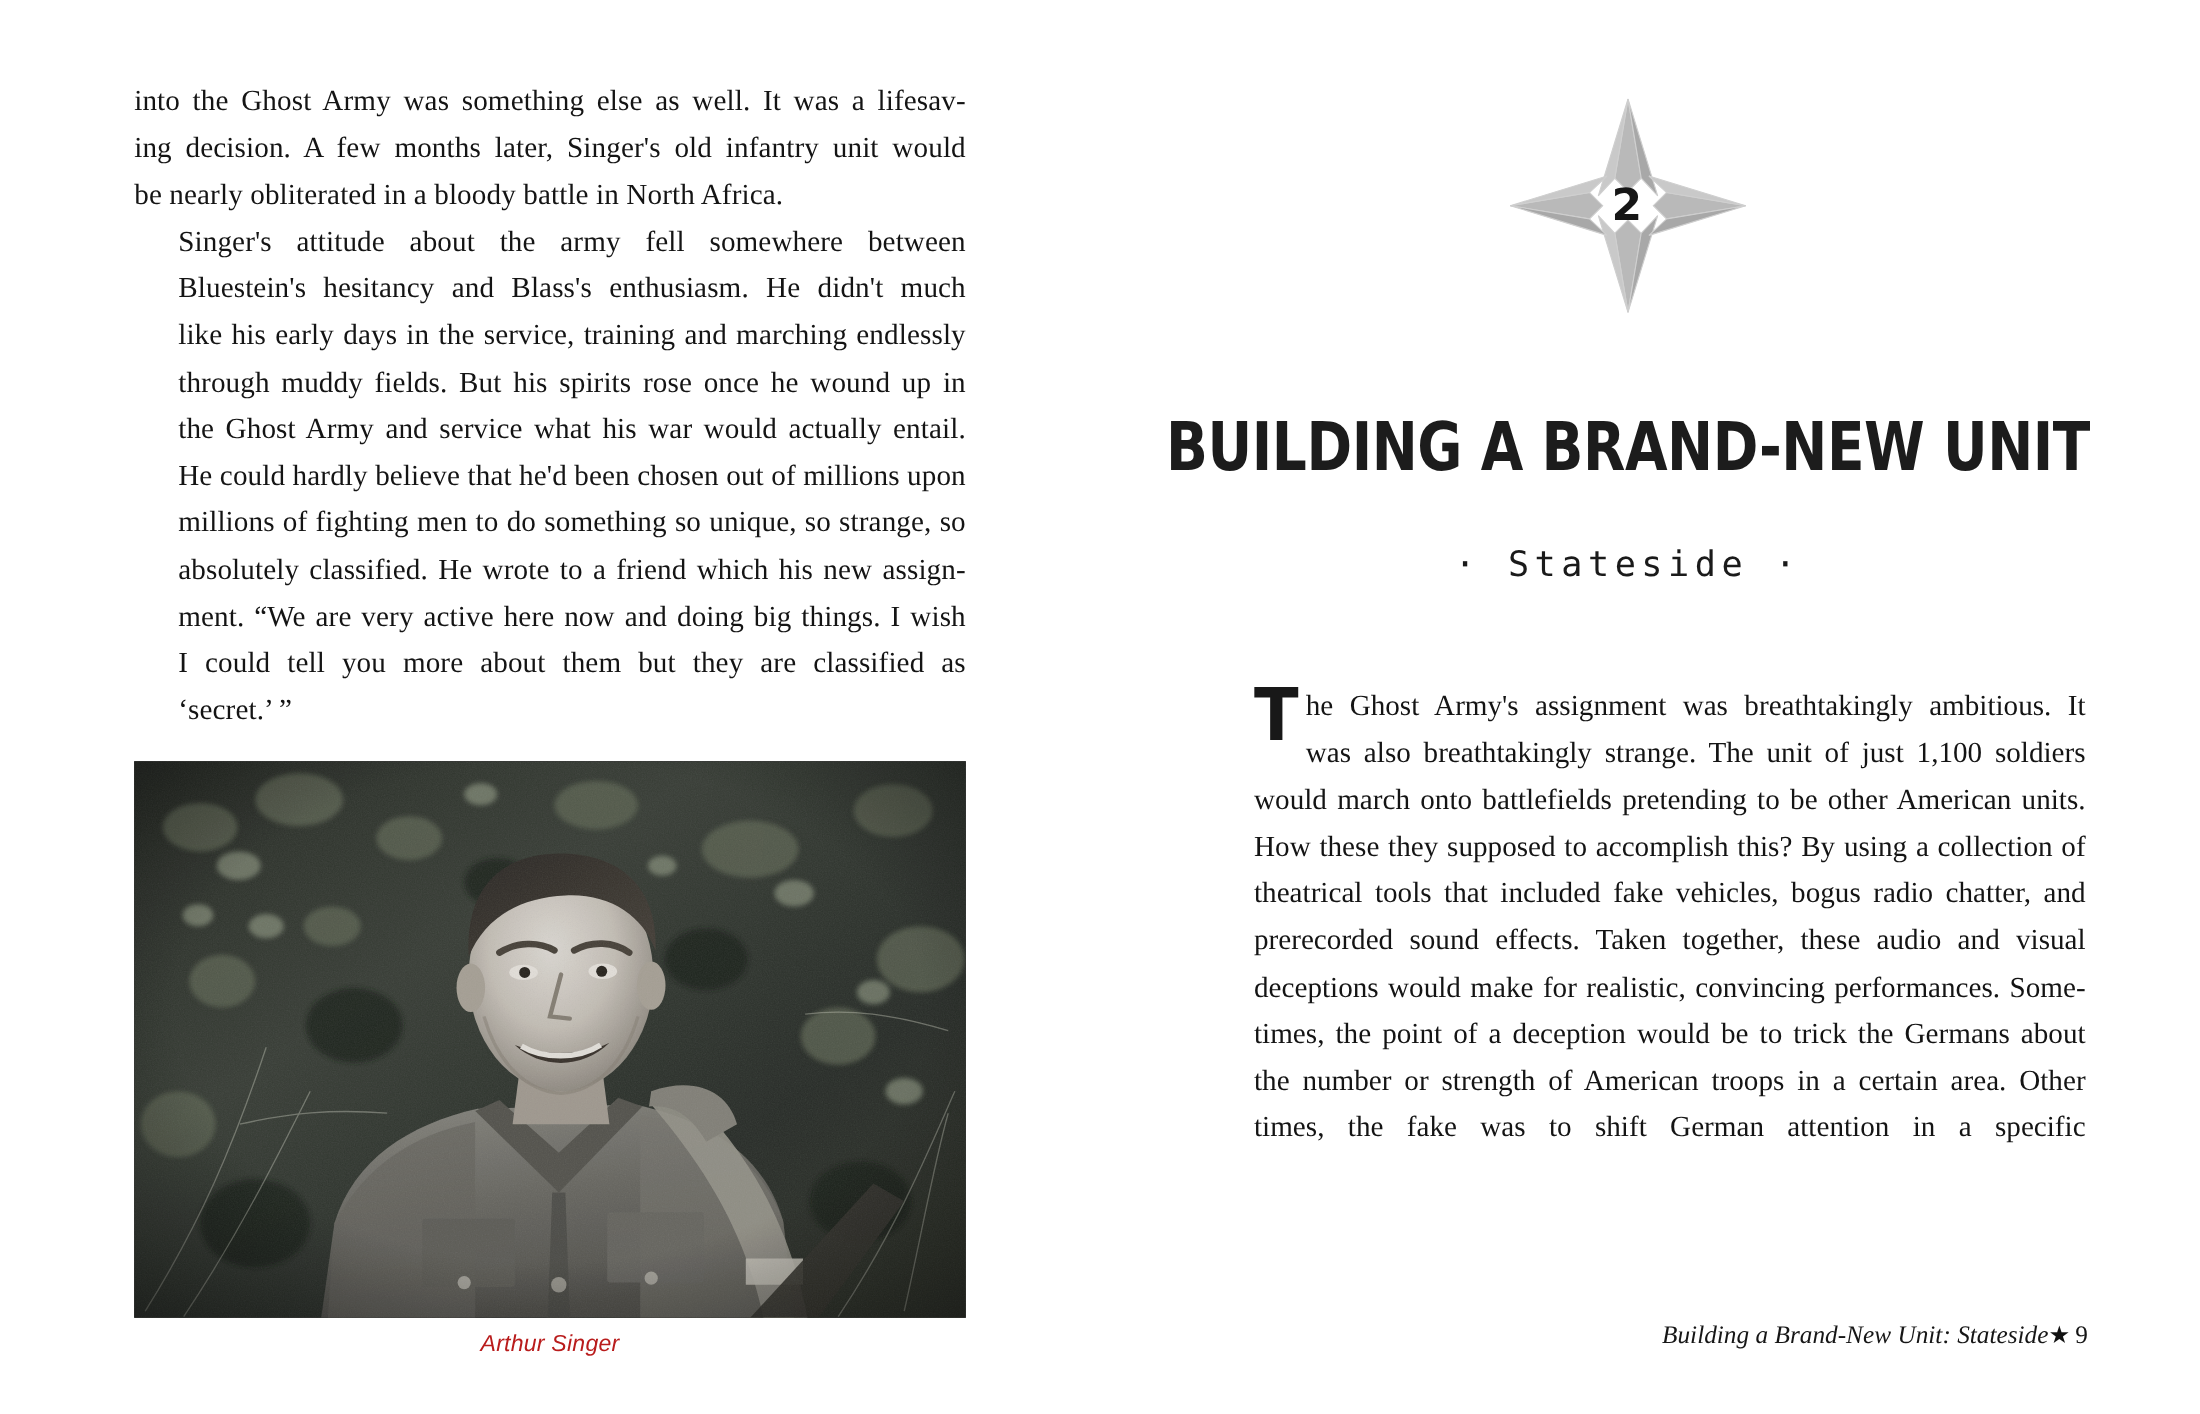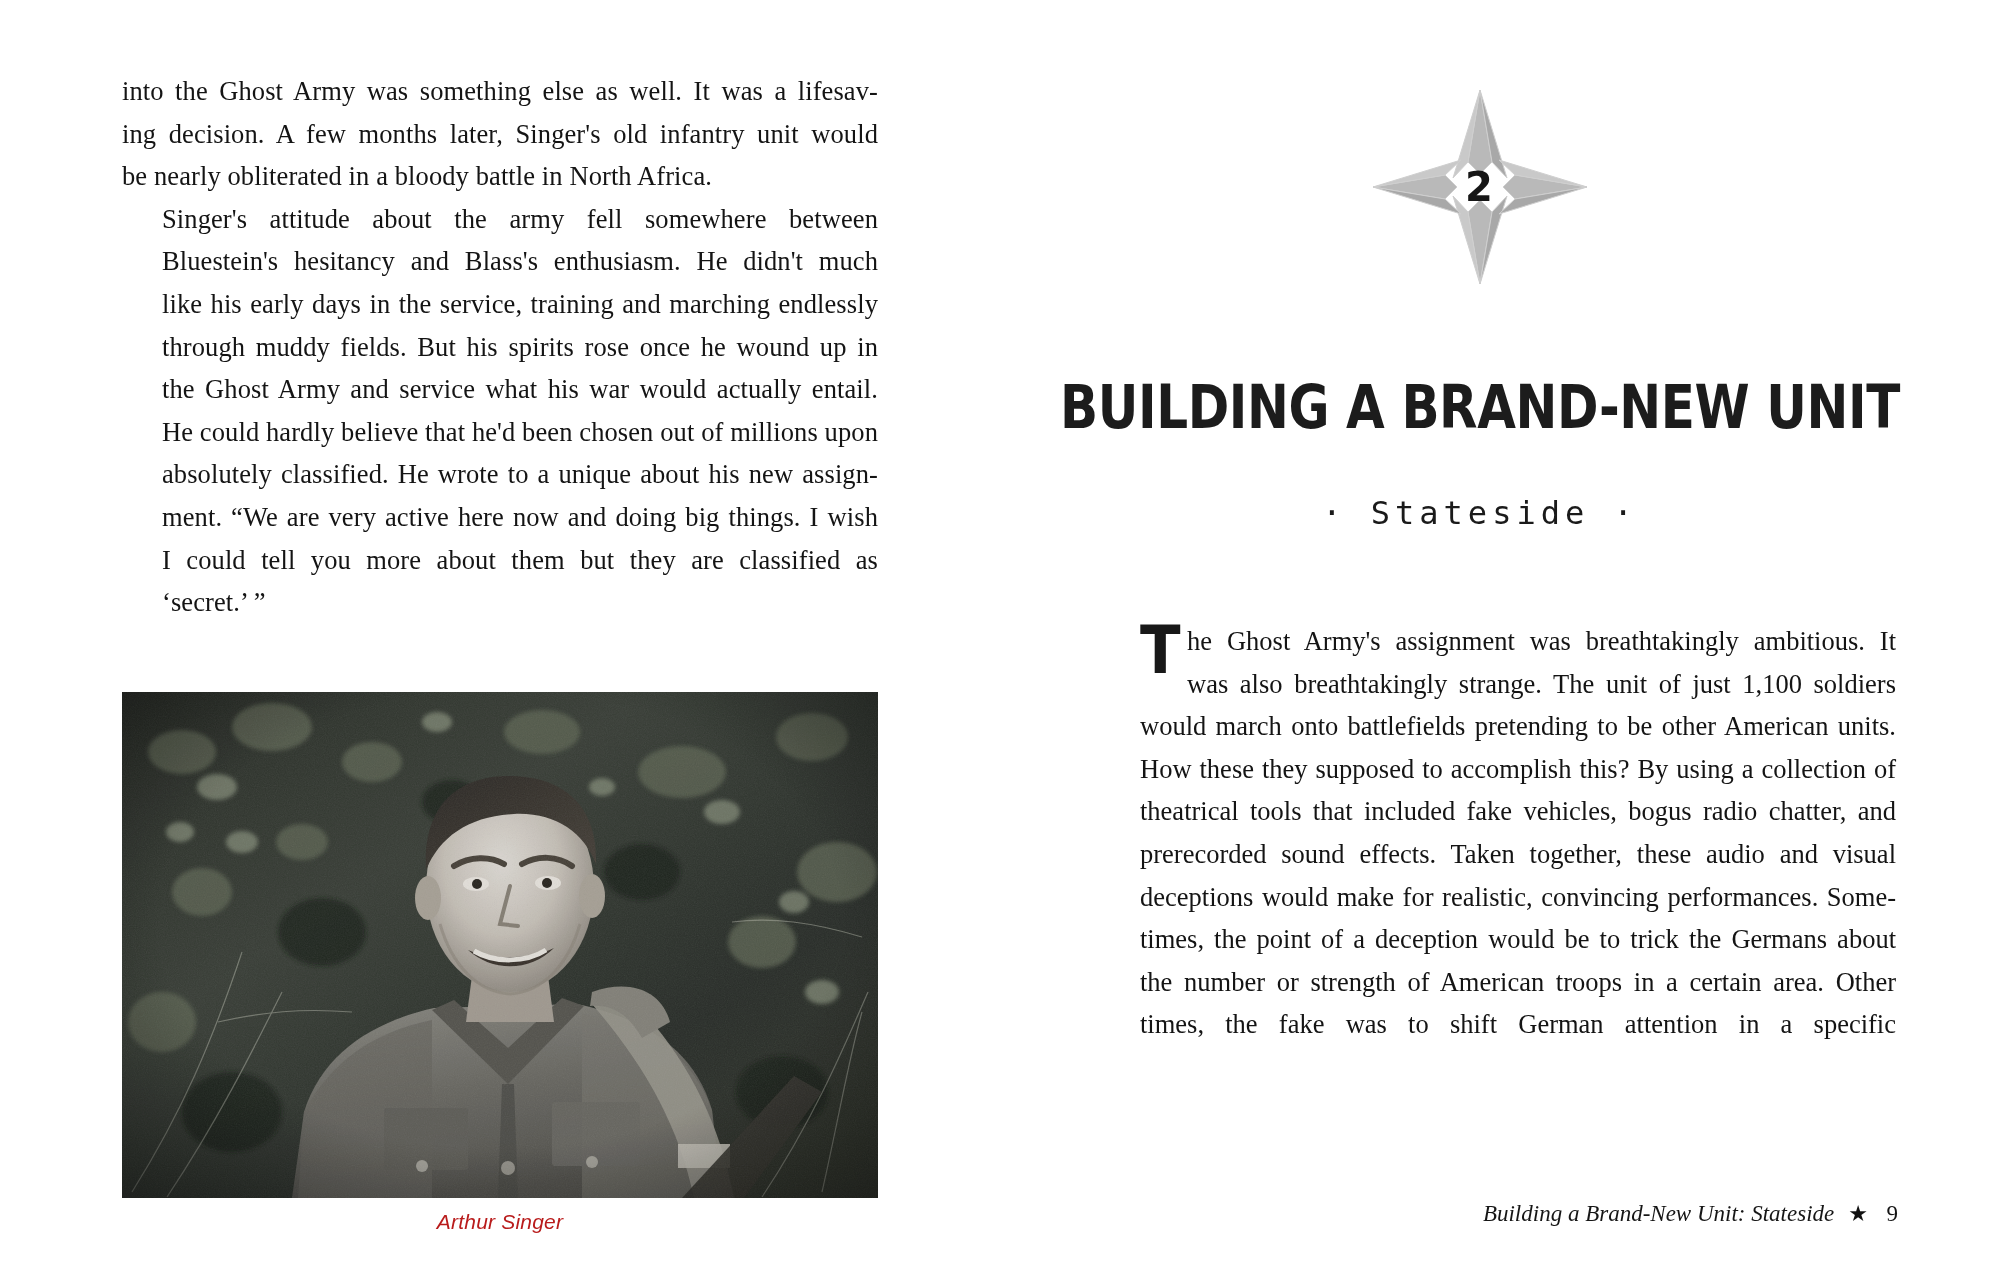--- a/index.html
+++ b/index.html
@@ -187,21 +187,20 @@
     transform-origin: left top;
   }
 
   
   .running-foot {
     position: absolute;
     right: 102px;
     bottom: 58px;
     display: flex;
     align-items: center;
-    gap: 14px;
     font-family: "Liberation Serif", serif;
     font-style: italic;
     font-size: 23px;
     color: #161616;
     white-space: nowrap;
   }
   .foot-star {
     font-style: normal;
     font-size: 22px;
     line-height: 1;
@@ -228,21 +227,22 @@
         <span class="jline">ing decision. A few months later, Singer's old infantry unit would</span>
         <span class="jline last">be nearly obliterated in a bloody battle in North Africa.</span>
       </p>
       <p class="body-par">
         <span class="jline" style="text-indent:40px">Singer's attitude about the army fell somewhere between</span>
         <span class="jline">Bluestein's hesitancy and Blass's enthusiasm. He didn't much</span>
         <span class="jline">like his early days in the service, training and marching endlessly</span>
         <span class="jline">through muddy fields. But his spirits rose once he wound up in</span>
         <span class="jline">the Ghost Army and service what his war would actually entail.</span>
         <span class="jline">He could hardly believe that he'd been chosen out of millions upon</span>
-        <span class="jline">absolutely classified. He wrote to a unique about his new assign-</span>
+        <span class="jline">millions of fighting men to do something so unique, so strange, so</span>
+        <span class="jline">absolutely classified. He wrote to a friend which his new assign-</span>
         <span class="jline">ment. “We are very active here now and doing big things. I wish</span>
         <span class="jline">I could tell you more about them but they are classified as</span>
         <span class="jline last">‘secret.’ ”</span>
       </p>
     </div>
 
     <div class="photo-wrap">
       <div class="photo">
         <svg viewBox="0 0 756 506" preserveAspectRatio="none" aria-hidden="true">
           <defs>

